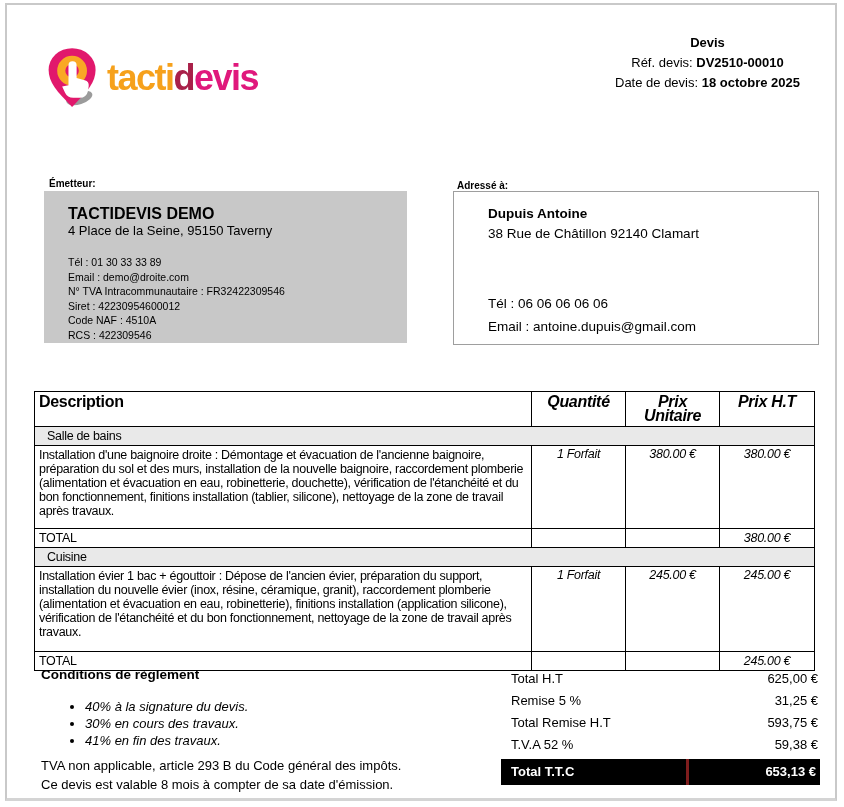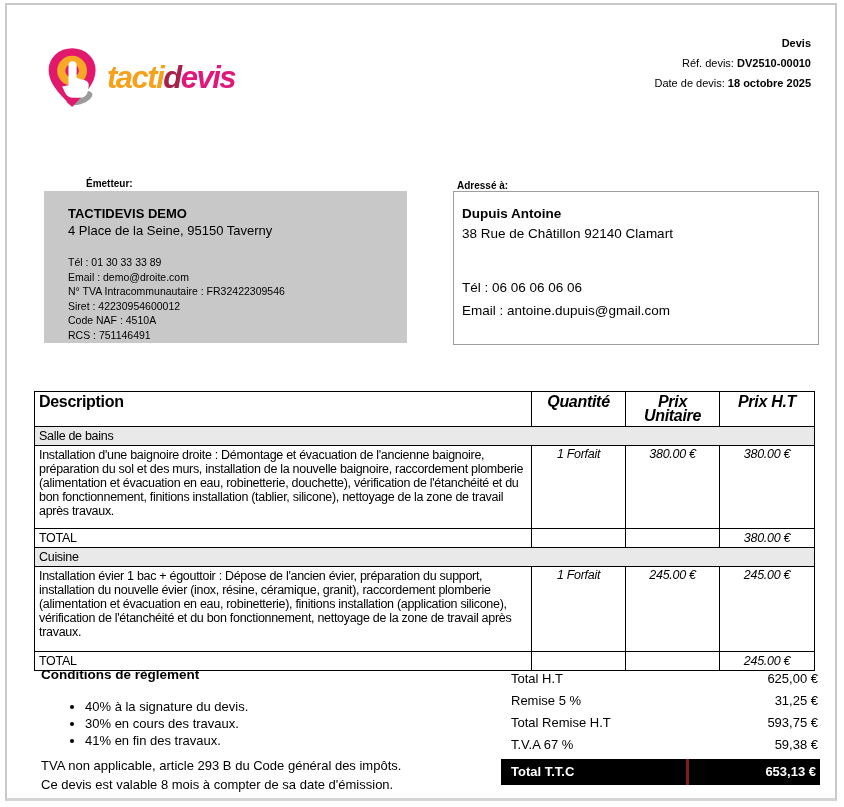--- a/index.html
+++ b/index.html
@@ -6,59 +6,59 @@
   html,body { width:844px; height:807px; background:#ffffff; font-family:"Liberation Sans", sans-serif; color:#000; }
   .page {
     position:absolute; left:5px; top:3px; width:832px; height:798px;
     background:#fff;
     border:2px solid #c9c9c9;
     border-bottom:3px solid #d4d4d4;
   }
   
   .logo { position:absolute; left:38px; top:42px; display:flex; align-items:center; }
   .logo svg { display:block; }
-  .wordmark { font-size:31px; font-weight:700; letter-spacing:-1.5px; margin-left:6px;font-style:italic; }
+  .wordmark { font-size:36px; font-weight:700; letter-spacing:-1.5px; margin-left:6px; }
   .wm-tacti { color:#F6A11C; }
   .wm-d { color:#A92049; }
   .wm-evis { color:#E0187C; }
-  .doc-head { position:absolute; top:28px; right:24px; text-align:right; font-size:11px; line-height:20px; }
+  .doc-head { position:absolute; top:28px; right:35px; text-align:center; font-size:13px; line-height:20px; }
   .doc-head .title { font-weight:700; }
   .doc-head b { font-weight:700; }
   
   .blk-label { position:absolute; font-size:10px; font-weight:700; }
-  .issuer-label { left:42px; top:173px;margin-left:37px; }
+  .issuer-label { left:42px; top:173px; }
   .recipient-label { left:450px; top:175px; }
   .issuer-box {
     position:absolute; left:37px; top:186px; width:363px; height:152px;
     background:#c8c8c8; padding:14px 0 0 24px;
   }
-  .issuer-box .name { font-size:13px; font-weight:700; line-height:17px; }
+  .issuer-box .name { font-size:16px; font-weight:700; line-height:17px; }
   .issuer-box .addr { font-size:13px; line-height:17px; margin-bottom:16px; }
   .issuer-box .detail { font-size:10.5px; line-height:14.5px; font-weight:400; }
   .recipient-box {
     position:absolute; left:446px; top:186px; width:366px; height:154px;
-    background:#fff; border:1.5px solid #9e9e9e; padding:12px 0 0 8px;
+    background:#fff; border:1.5px solid #9e9e9e; padding:12px 0 0 34px;
   }
   .recipient-box .name { font-size:13.5px; font-weight:700; line-height:20px; }
-  .recipient-box .addr { font-size:13.5px; line-height:20px; margin-bottom:32px; }
+  .recipient-box .addr { font-size:13.5px; line-height:20px; margin-bottom:48px; }
   .recipient-box .contact { font-size:13.5px; line-height:23px; }
   
   .items { position:absolute; left:27px; top:386px; width:780px; border-collapse:collapse; table-layout:fixed; }
   .items th, .items td { border:1.5px solid #000; padding:1px 4px; vertical-align:top;
         font-size:12.5px; line-height:14px; letter-spacing:-0.3px; }
   .items th { font-weight:700; font-size:16px; text-align:left; padding:3px 4px; }
   .items th.num, .items td.num { text-align:center;font-style:italic; }
-  .items .section td { background:#e9e9e9; font-size:12.5px; padding:2px 4px; }
+  .items .section td { background:#e9e9e9; font-size:12.5px; padding:2px 12px; }
   .items td.desc-cell { padding:2px 4px 4px 4px; }
   .items .total-row td { padding:2px 4px; }
   .minh1 { min-height:76px; } .minh2 { min-height:78px; }
   
   .conditions { position:absolute; left:34px; top:662px; width:420px; }
   .conditions .cond-title { font-size:13.5px; font-weight:700; }
-  .conditions ul { margin:16px 0 0 44px; }
+  .conditions ul { margin:16px 0 0 44px;font-style:italic; }
   .conditions li { font-size:13px; line-height:17px; }
   .totals { position:absolute; left:494px; top:663px; width:319px; }
   .totals .trow { display:flex; justify-content:space-between; font-size:13px; line-height:22px; padding:0 2px 0 10px; }
   .totals .ttc { background:#000; color:#fff; font-weight:700; margin-top:3px; display:flex; padding:0; }
   .totals .ttc .lbl { flex:0 0 188px; padding:2px 0 2px 10px; border-right:3px solid #7f1d1d; }
   .totals .ttc .val { flex:1; text-align:right; padding:2px 4px 2px 0; }
   .footer { position:absolute; left:34px; top:751px; font-size:13px; line-height:19px; }
 </style>
 </head>
 <body>
@@ -85,21 +85,21 @@
 
   <div class="blk-label issuer-label">Émetteur:</div>
   <div class="issuer-box">
     <div class="name">TACTIDEVIS DEMO</div>
     <div class="addr">4 Place de la Seine, 95150 Taverny</div>
     <div class="detail">Tél : 01 30 33 33 89</div>
     <div class="detail">Email : demo@droite.com</div>
     <div class="detail">N° TVA Intracommunautaire : FR32422309546</div>
     <div class="detail">Siret : 42230954600012</div>
     <div class="detail">Code NAF : 4510A</div>
-    <div class="detail">RCS : 751146491</div>
+    <div class="detail">RCS : 422309546</div>
   </div>
 
   <div class="blk-label recipient-label">Adressé à:</div>
   <div class="recipient-box">
     <div class="name">Dupuis Antoine</div>
     <div class="addr">38 Rue de Châtillon 92140 Clamart</div>
     <div class="contact">Tél : 06 06 06 06 06</div>
     <div class="contact">Email : antoine.dupuis@gmail.com</div>
   </div>
 
@@ -170,21 +170,21 @@
     </div>
     <div class="trow">
       <span>Remise 5 %</span>
       <span>31,25 €</span>
     </div>
     <div class="trow">
       <span>Total Remise H.T</span>
       <span>593,75 €</span>
     </div>
     <div class="trow">
-      <span>T.V.A 67 %</span>
+      <span>T.V.A 52 %</span>
       <span>59,38 €</span>
     </div>
     <div class="trow ttc">
       <span class="lbl">Total T.T.C</span>
       <span class="val">653,13 €</span>
     </div>
   </div>
 
   <div class="footer">
     <div>TVA non applicable, article 293 B du Code général des impôts.</div>

